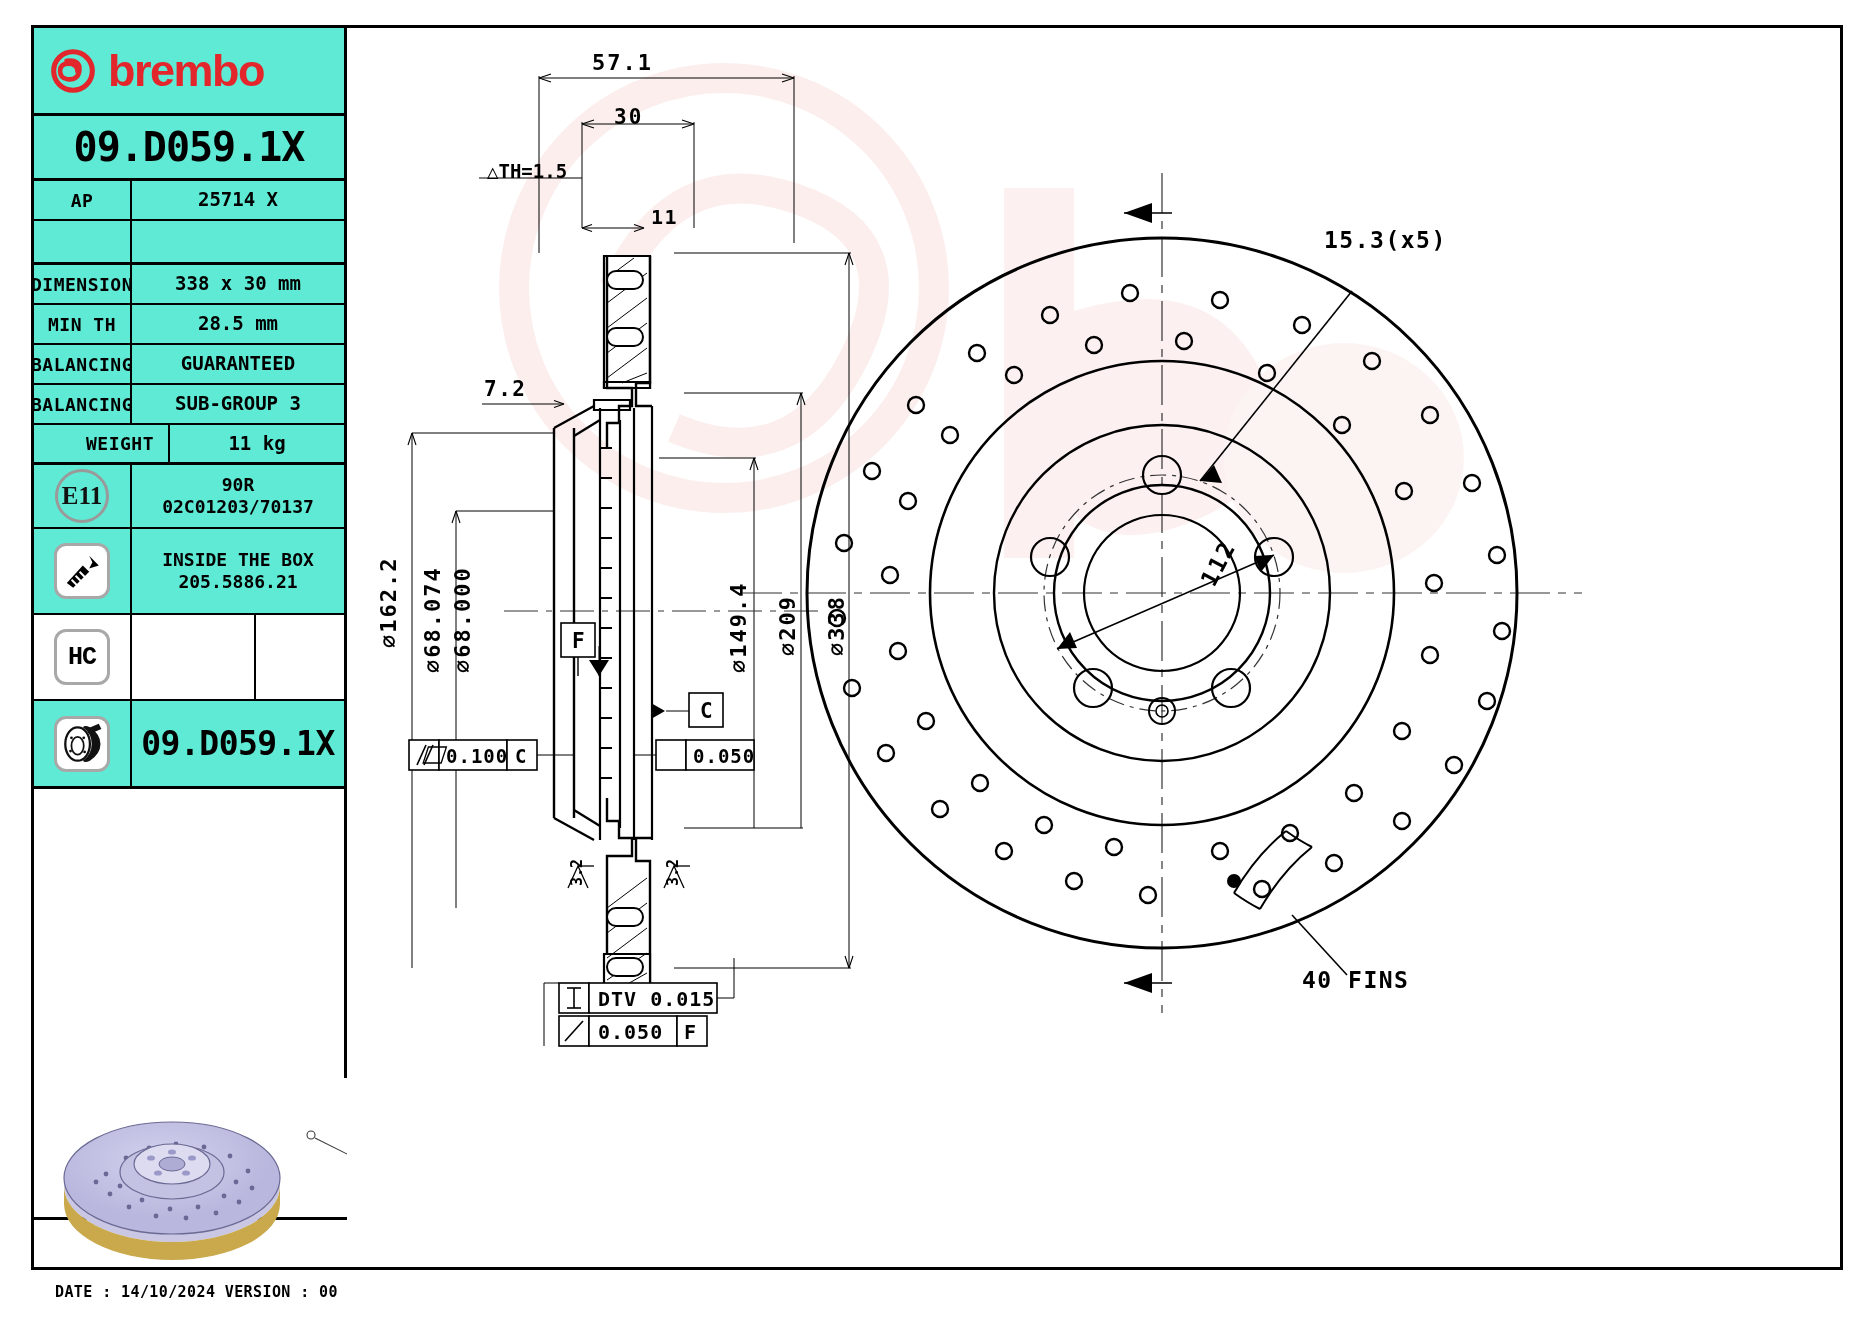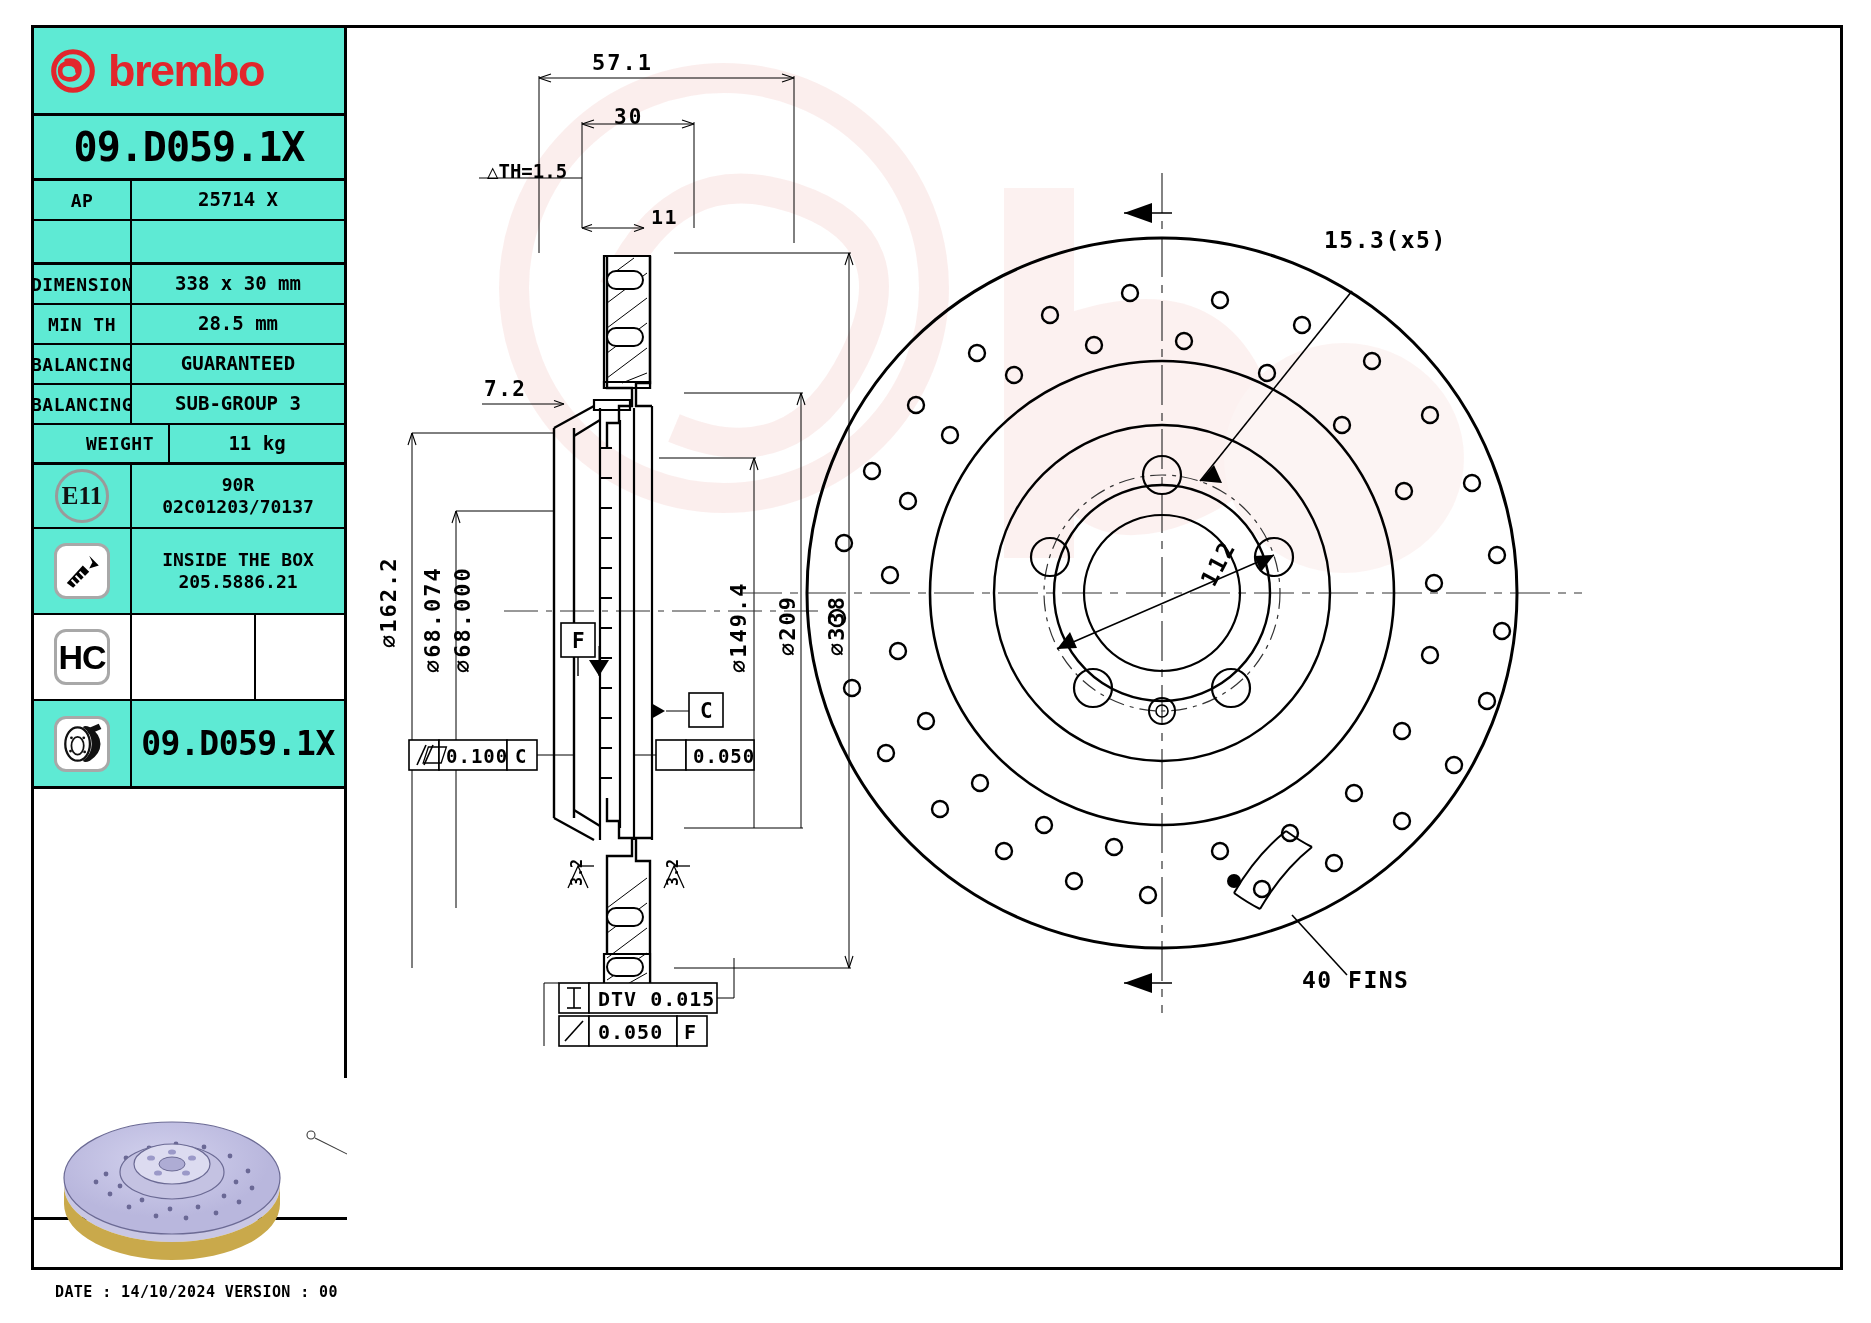--- a/index.html
+++ b/index.html
@@ -56,21 +56,21 @@
   }
   .circleE {
     width:54px;height:54px;border:3px solid #9a9a9a;border-radius:50%;
     display:flex;align-items:center;justify-content:center;
     font-family:"Liberation Serif", serif; font-weight:bold; font-size:25px; color:#111;
   }
   .sqbadge {
     width:56px;height:56px;border:3px solid #a8a8a8;border-radius:12px;
     display:flex;align-items:center;justify-content:center;background:#fff;
   }
-  .hc { font-family:Liberation Sans, sans-serif; font-weight:bold; font-size:34px; letter-spacing:-1px;}
+  .hc { font-family:Liberation Mono, monospace; font-weight:bold; font-size:25px; letter-spacing:-1px;}
   .twoline { font-size:18px; line-height:1.25; }
 
   #splitRow { display:flex; height:86px; border-bottom:2px solid #000; background:#fff;}
   #splitRow .s1 { flex:1; border-right:2px solid #000;}
   #splitRow .s2 { width:88px; flex:0 0 88px;}
 
   #partRow { height:88px; border-bottom:3px solid #000; }
   #partRow .code2 { font-size:33px; font-weight:bold; letter-spacing:-.5px; }
 
   

